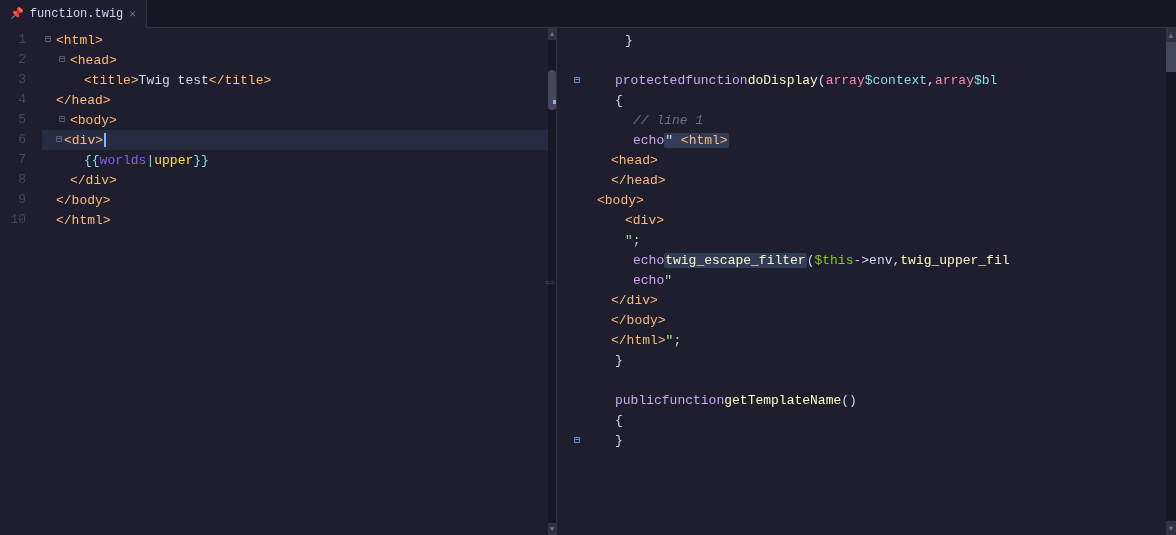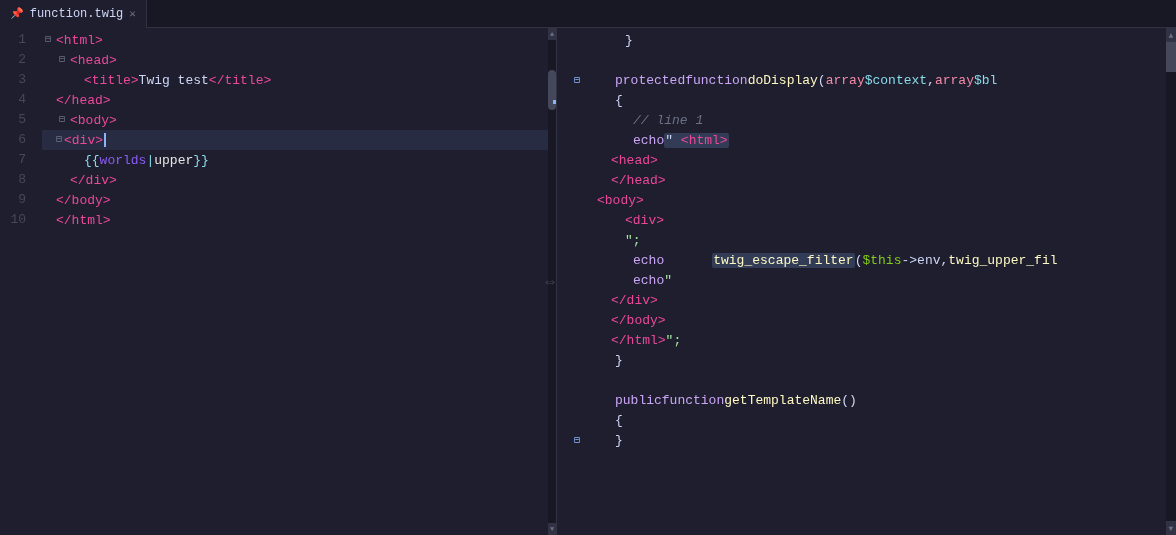--- a/index.html
+++ b/index.html
@@ -112,25 +112,25 @@
       color: #6c7086;
       font-size: 10px;
       text-align: center;
       line-height: 12px;
       cursor: pointer;
       margin-right: 2px;
       flex-shrink: 0;
     }
 
     
-    .tag { color: #ec4899; }
+    .tag { color: #fdba74; }
     .text-content { color: #cdd6f4; }
     .twig-delim { color: #89dceb; }
     .twig-var { color: #8b5cf6; }
-    .twig-filter { color: #e5e5e5; }
+    .twig-filter { color: #fde047; }
     .comment { color: #6c7086; font-style: italic; }
     .php-keyword { color: #cba6f7; font-family: Liberation Mono, monospace; }
     .php-func { color: #fef9c3; }
     .php-string { color: #a6e3a1; }
     .php-type { color: #f38ba8; }
     .php-var { color: #89dceb; }
     .php-this { color: #84cc16; }
     .operator { color: #89dceb; }
 
     
@@ -494,21 +494,21 @@
 
         <div class="code-line">
           <span style="padding-left:28px"></span>
           <span class="php-string">";</span>
         </div>
 
 
         <div class="code-line">
           <span style="padding-left:36px"></span>
           <span class="php-keyword">echo </span>
-          <span style="background:rgba(137,180,250,0.2); border-radius:2px; padding: 0 1px; margin-left: 48px;">
+          <span style="background:rgba(137,180,250,0.2); border-radius:2px; padding: 0 1px;">
             <span class="php-func">twig_escape_filter</span>
           </span>
           <span class="text-content">(</span>
           <span class="php-this">$this</span>
           <span class="text-content">-&gt;env, </span>
           <span class="php-func">twig_upper_fil</span>
         </div>
 
         <div class="code-line">
           <span style="padding-left:36px"></span>

